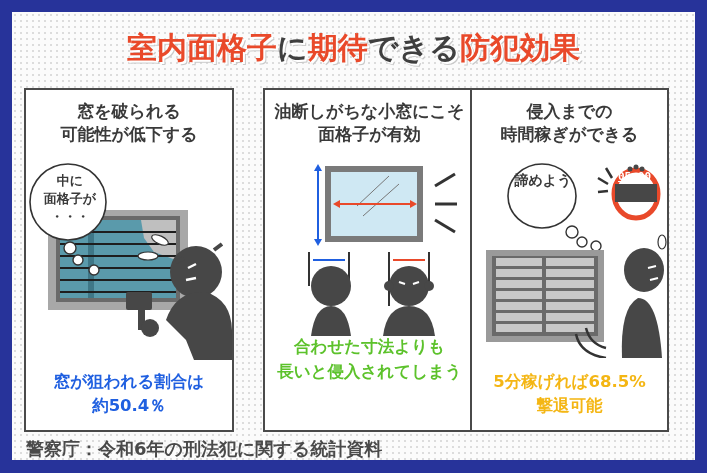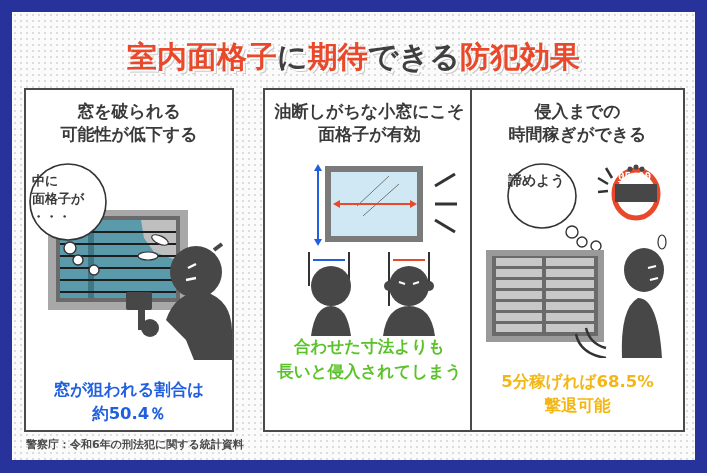--- a/index.html
+++ b/index.html
@@ -1,34 +1,34 @@
 <!DOCTYPE html>
 <html><head>
 <meta charset="utf-8">
 <style>
   html,body{margin:0;padding:0;}
   body{width:707px;height:473px;background:#27339a;position:relative;overflow:hidden;font-family:"DejaVu Sans","Liberation Sans",sans-serif;}
   .canvas{position:absolute;left:12px;top:12px;width:683px;height:448px;background-color:#fbfbfb;
     background-image:radial-gradient(#dcdcdc 0.8px, transparent 1.2px);background-size:6px 6px;}
-  .title{position:absolute;left:0;top:25px;width:683px;text-align:center;font-weight:bold;font-size:30px;letter-spacing:0px;
+  .title{position:absolute;left:0;top:16px;width:683px;text-align:center;font-weight:bold;font-size:30px;letter-spacing:0px;
     text-shadow:2px 2px 0 #fff,3px 3px 0 #c9c9c9;}
   .title .red{color:#e9492a;}
   .title .dark{color:#3f3f3f;}
   .panel{position:absolute;top:76px;height:344px;background:#fff;border:2px solid #4a4a4a;box-sizing:border-box;}
   .p1{left:12px;width:210px;padding-left:7px;}
   .p2{left:235px;width:213px;margin-left:16px;}
-  .p3{left:458px;width:215px;}
+  .p3{left:458px;width:199px;}
   .ph{position:absolute;left:0;top:10px;width:100%;text-align:center;font-weight:bold;font-size:17px;line-height:23px;color:#3a3a3a;}
   .pf{position:absolute;left:0;width:100%;text-align:center;font-weight:bold;}
-  .pf1{top:280px;color:#1f5fe0;font-size:16.5px;line-height:24px;margin-top:8px;}
+  .pf1{top:280px;color:#1f5fe0;font-size:16.5px;line-height:24px;}
   .pf2{top:244px;color:#5cc22b;font-size:16.5px;line-height:25px;}
   .pf3{top:280px;color:#f4b614;font-size:16.5px;line-height:24px;}
-  .source{position:absolute;left:14px;top:425px;font-weight:bold;font-size:11px;color:#4a4a4a;}
+  .source{position:absolute;left:14px;top:425px;font-weight:bold;font-size:18px;color:#4a4a4a;}
   svg{position:absolute;}
-  .bubble-text{position:absolute;font-weight:bold;color:#3a3a3a;}
+  .bubble-text{position:absolute;text-align:center;font-weight:bold;color:#3a3a3a;}
   .timer-text{position:absolute;font-weight:bold;color:#fff;font-size:11px;font-family:"DejaVu Sans Mono","Liberation Mono",monospace;}
 </style>
 </head>
 <body>
 
 <div class="canvas">
 
   <div class="title">
     <span class="red">室内面格子</span><span class="dark">に</span><span class="red">期待</span><span class="dark">できる</span><span class="red">防犯効果</span>
   </div>

